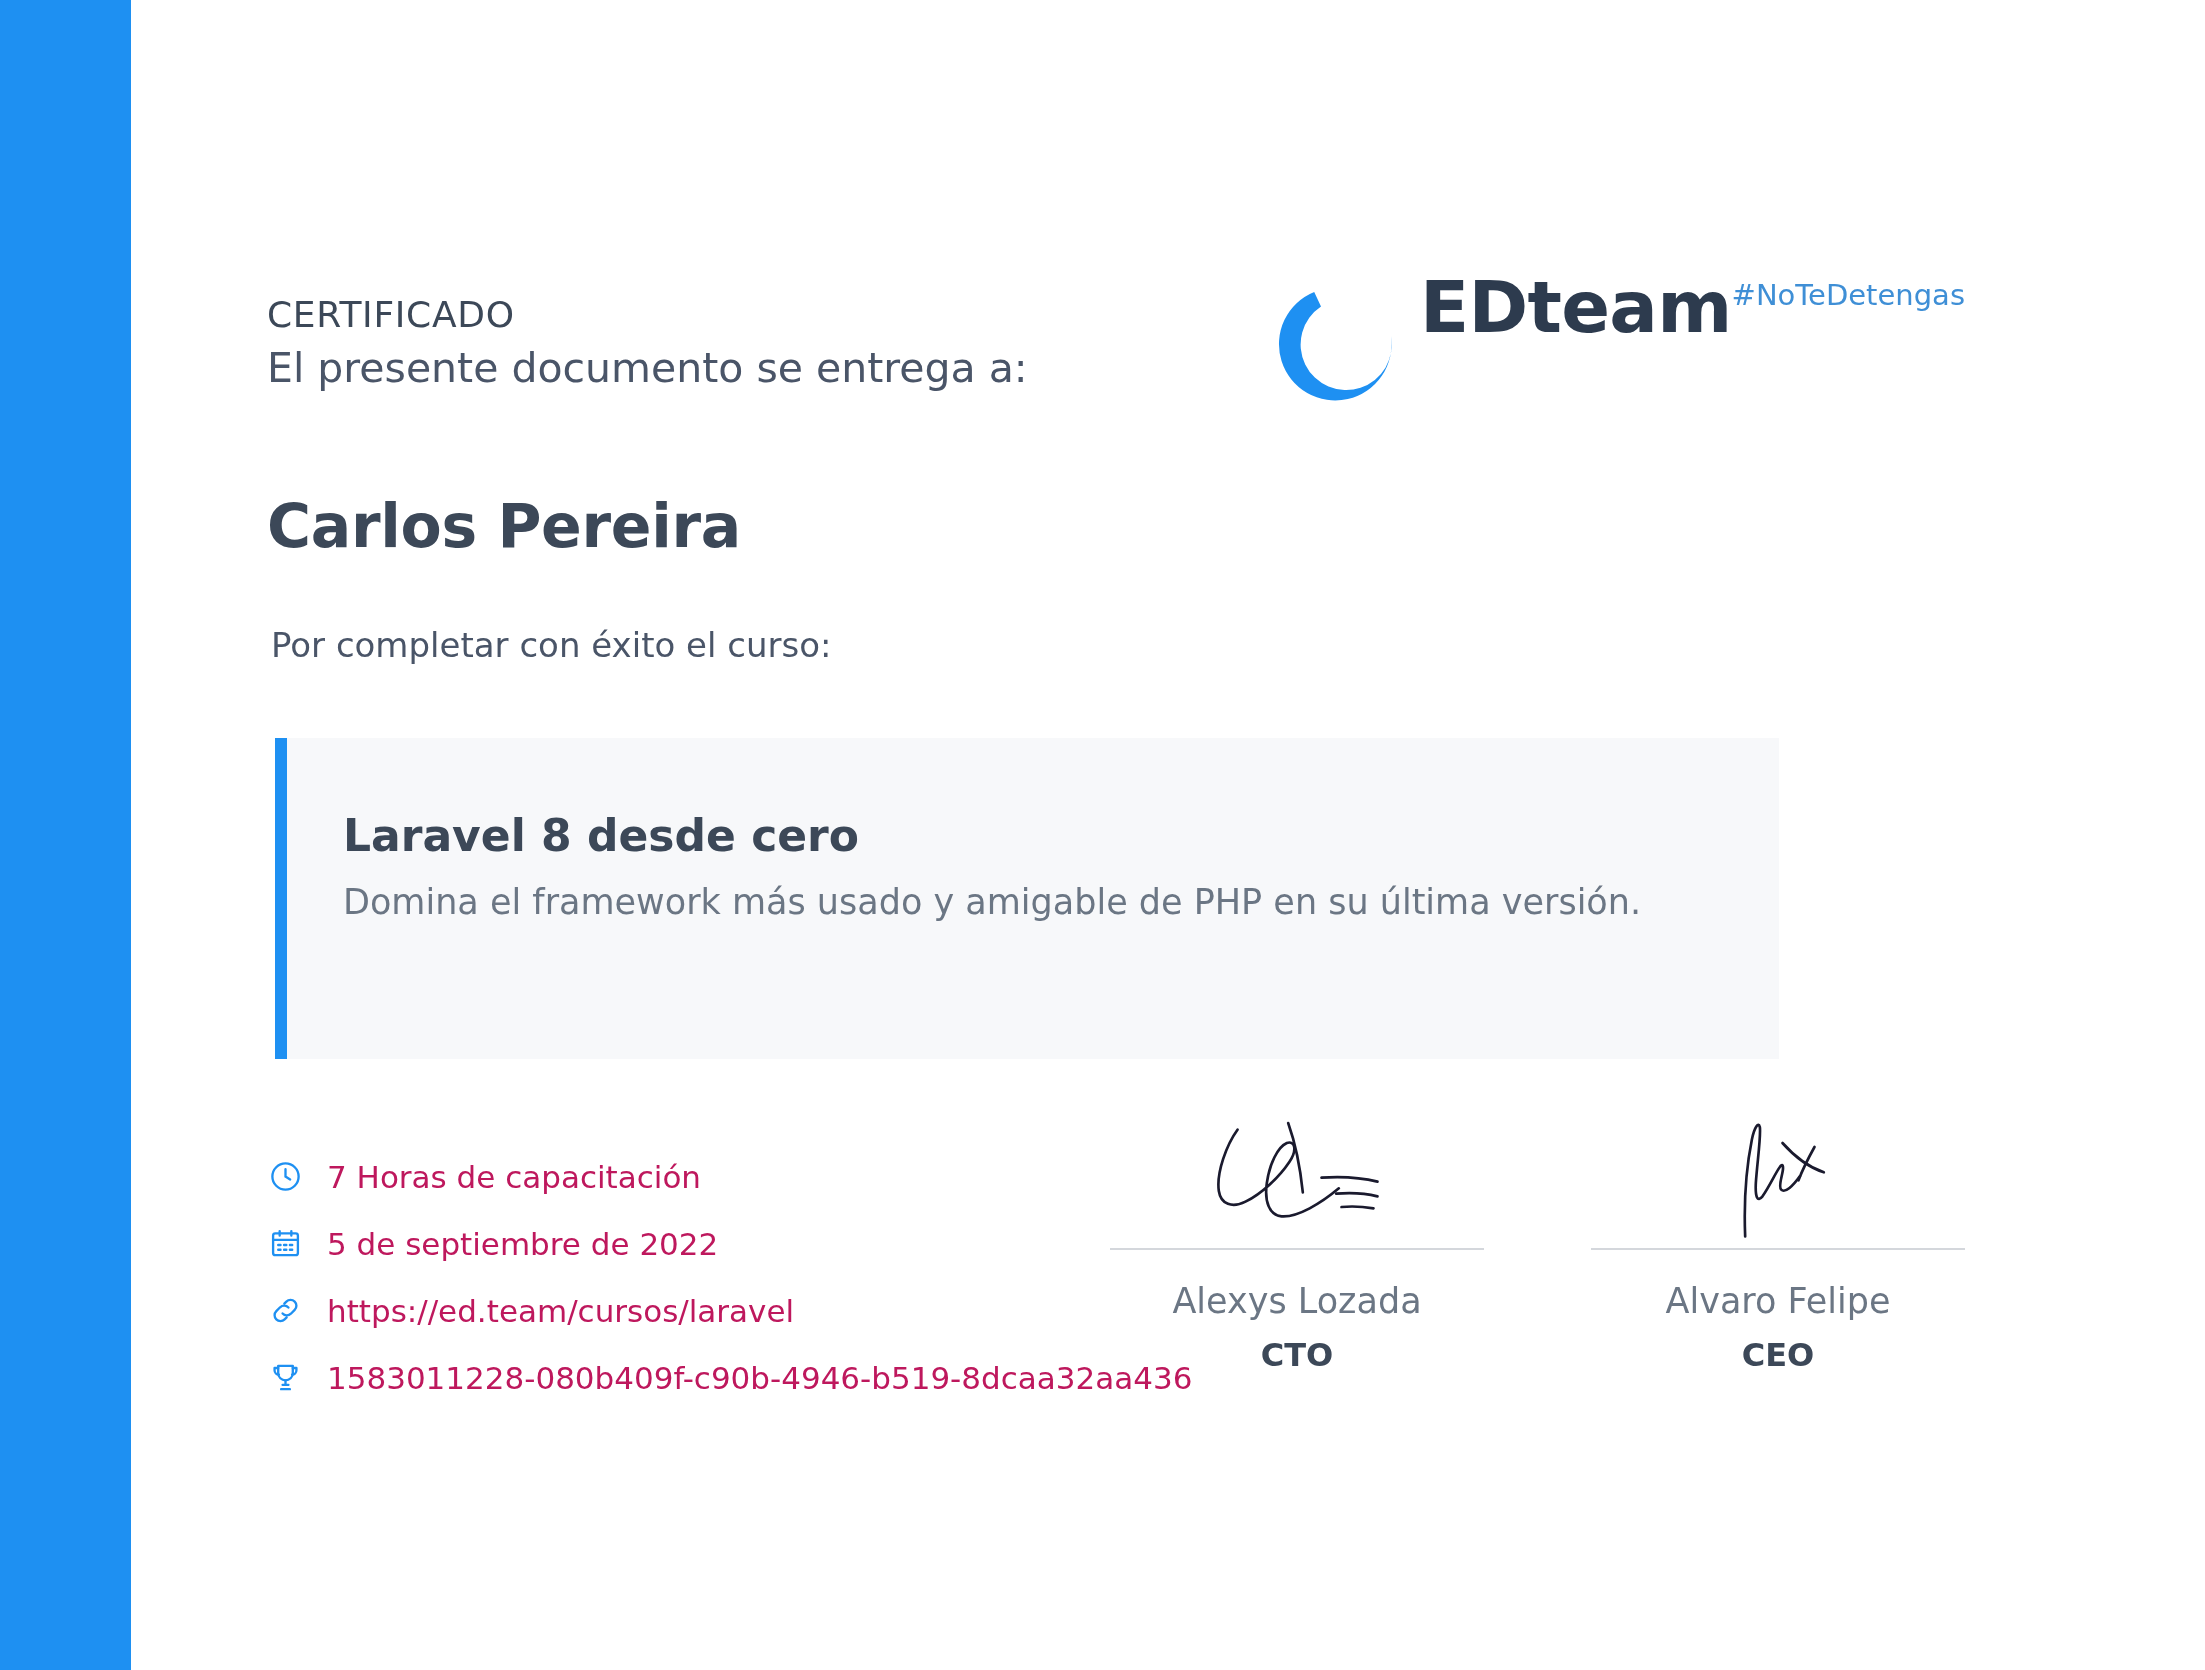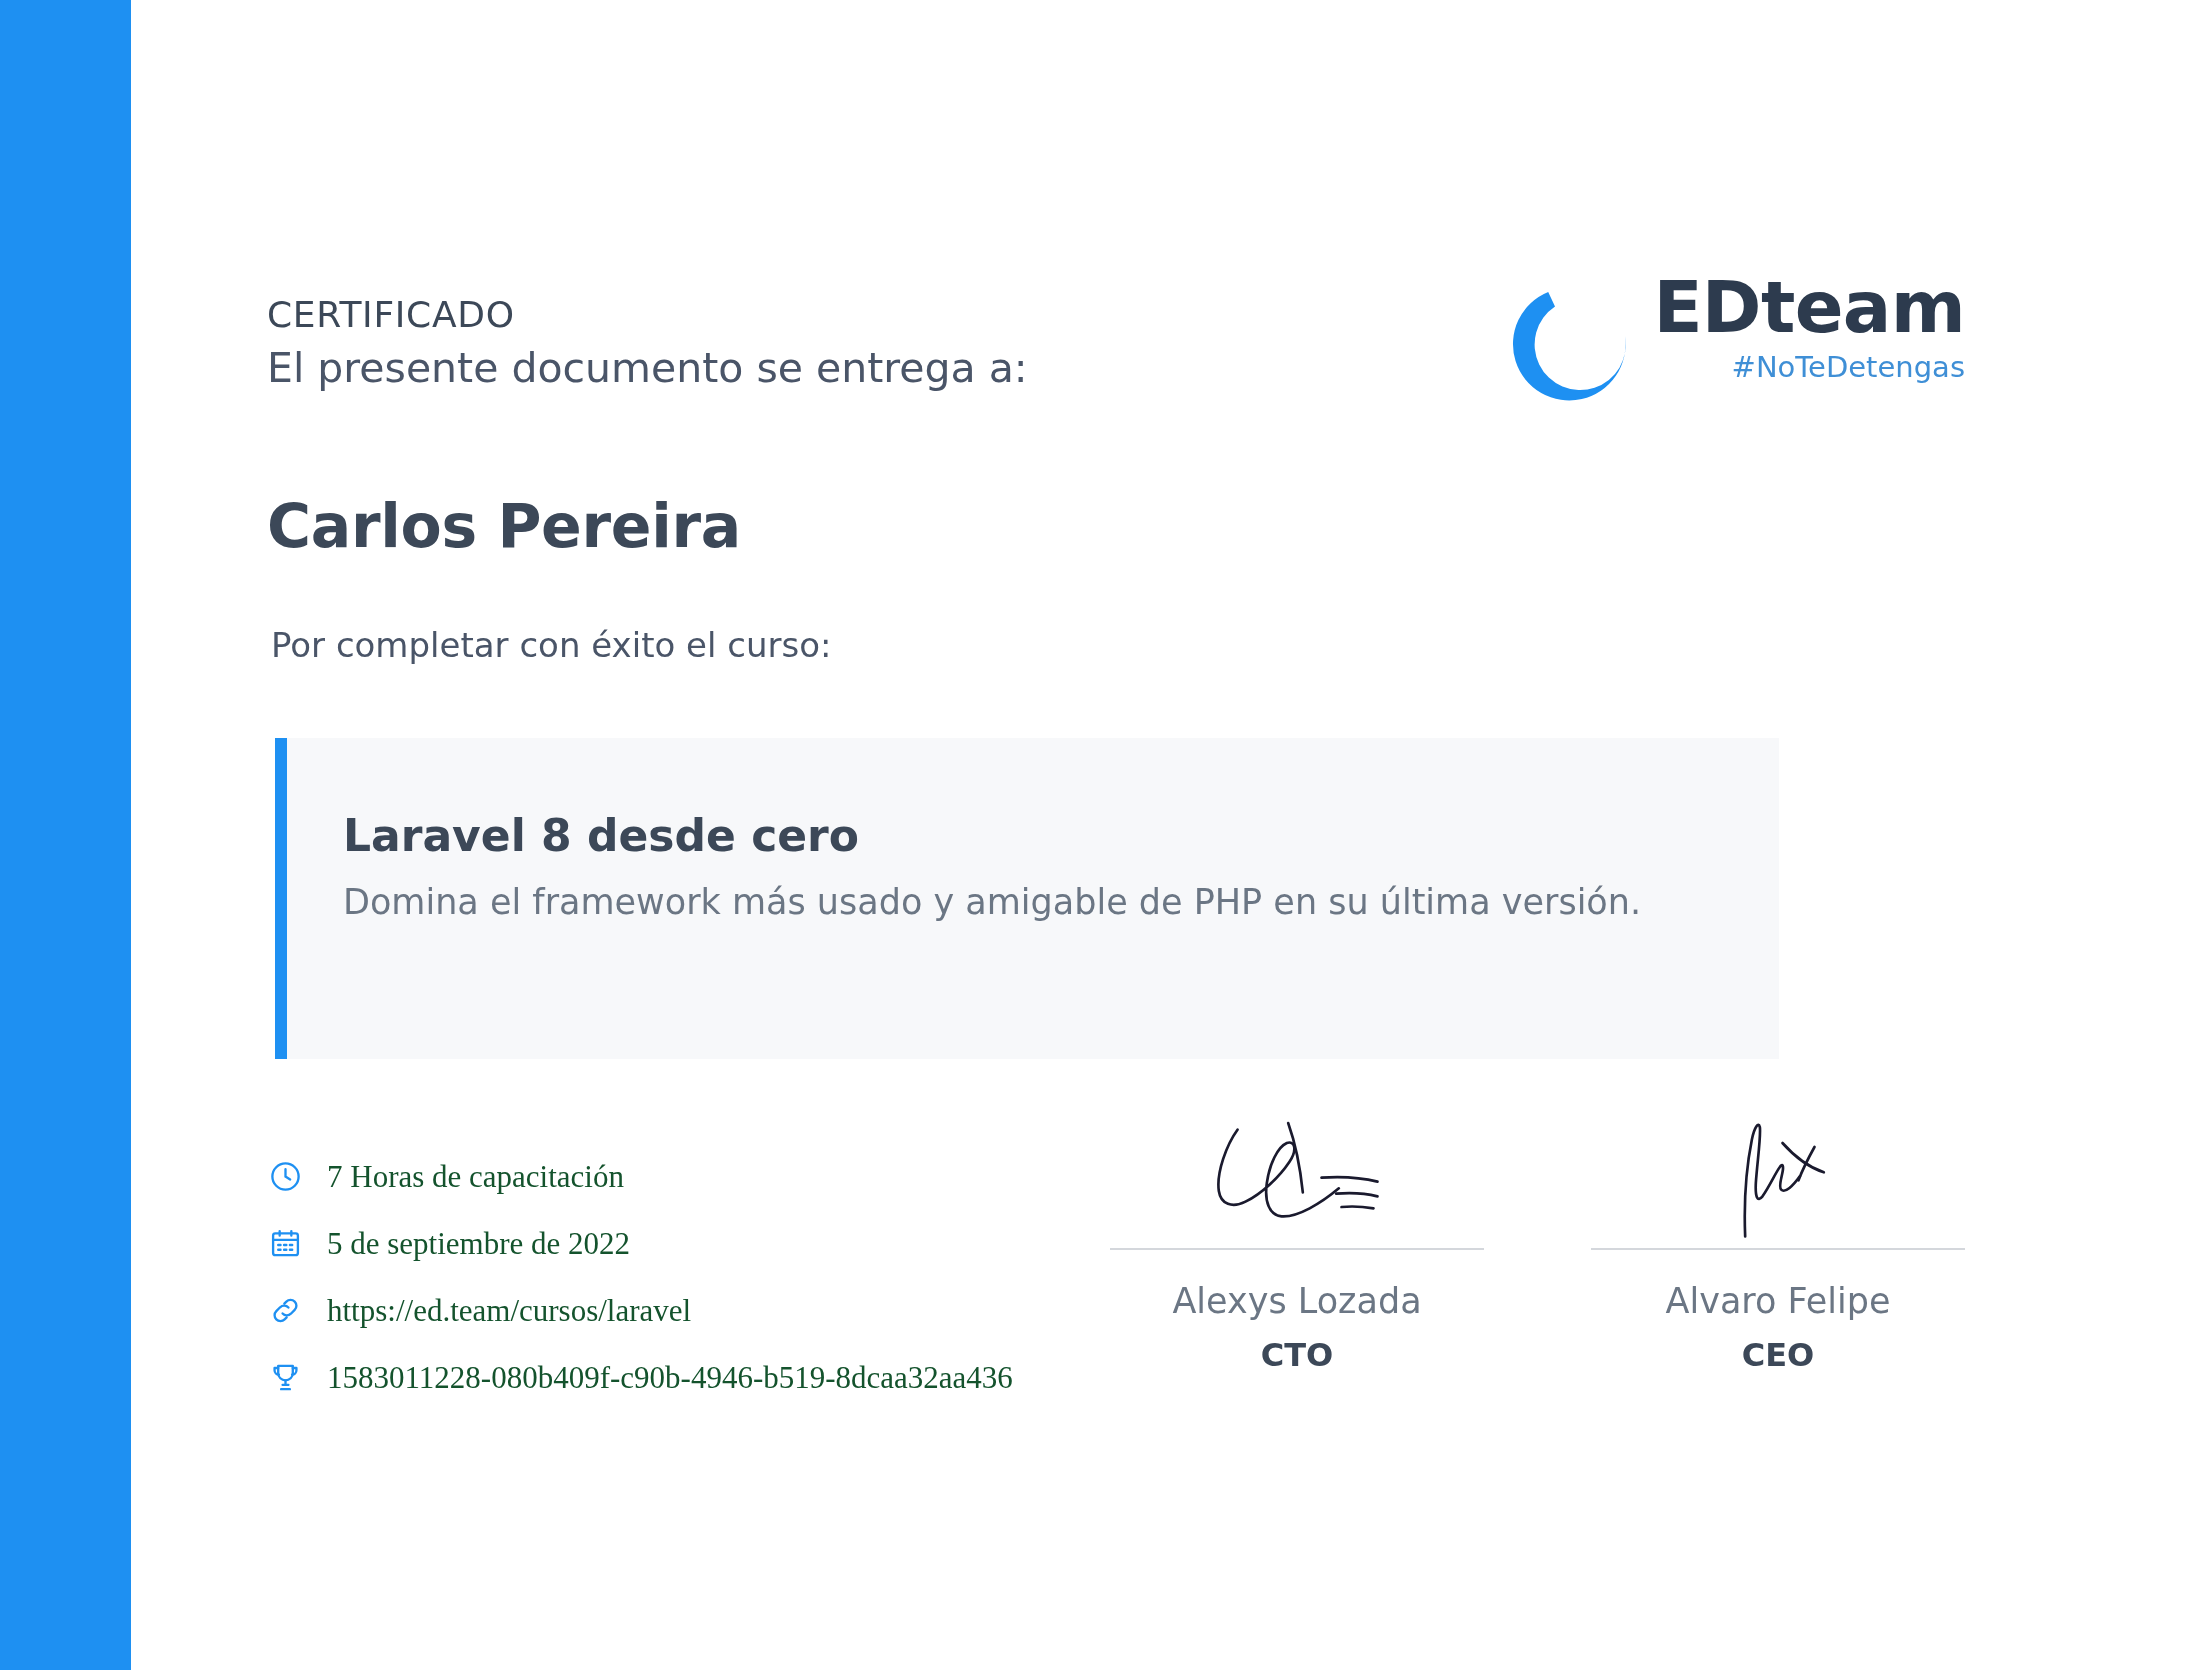--- a/index.html
+++ b/index.html
@@ -88,21 +88,21 @@
 
   .logo-mark {
     width: 134px;
     height: 134px;
     margin-top: 5.3px;
     margin-right: 14.7px;
   }
 
   .logo-text-wrap {
     display: flex;
-    flex-direction: column;
+    flex-direction: row;
     justify-content: flex-start;
   }
 
   .logo-text {
     font-size: 72px;
     font-weight: bold;
     color: #2d3b4e;
     line-height: 1.0;
     letter-spacing: -0.7px;
   }
@@ -163,23 +163,22 @@
     height: 37px;
     margin-right: 23px;
     flex: 0 0 37px;
     display: flex;
     align-items: center;
     justify-content: center;
   }
 
   .meta-text {
     font-size: 31px;
-    color: #14532d;
-    font-weight: 400;
-    font-family: Liberation Serif, serif;
+    color: #be185d;
+    font-weight: 400;
   }
 
   
   .signatures {
     position: absolute;
     right: 120px;
     top: 1103px;
     display: flex;
     gap: 107px;
   }

